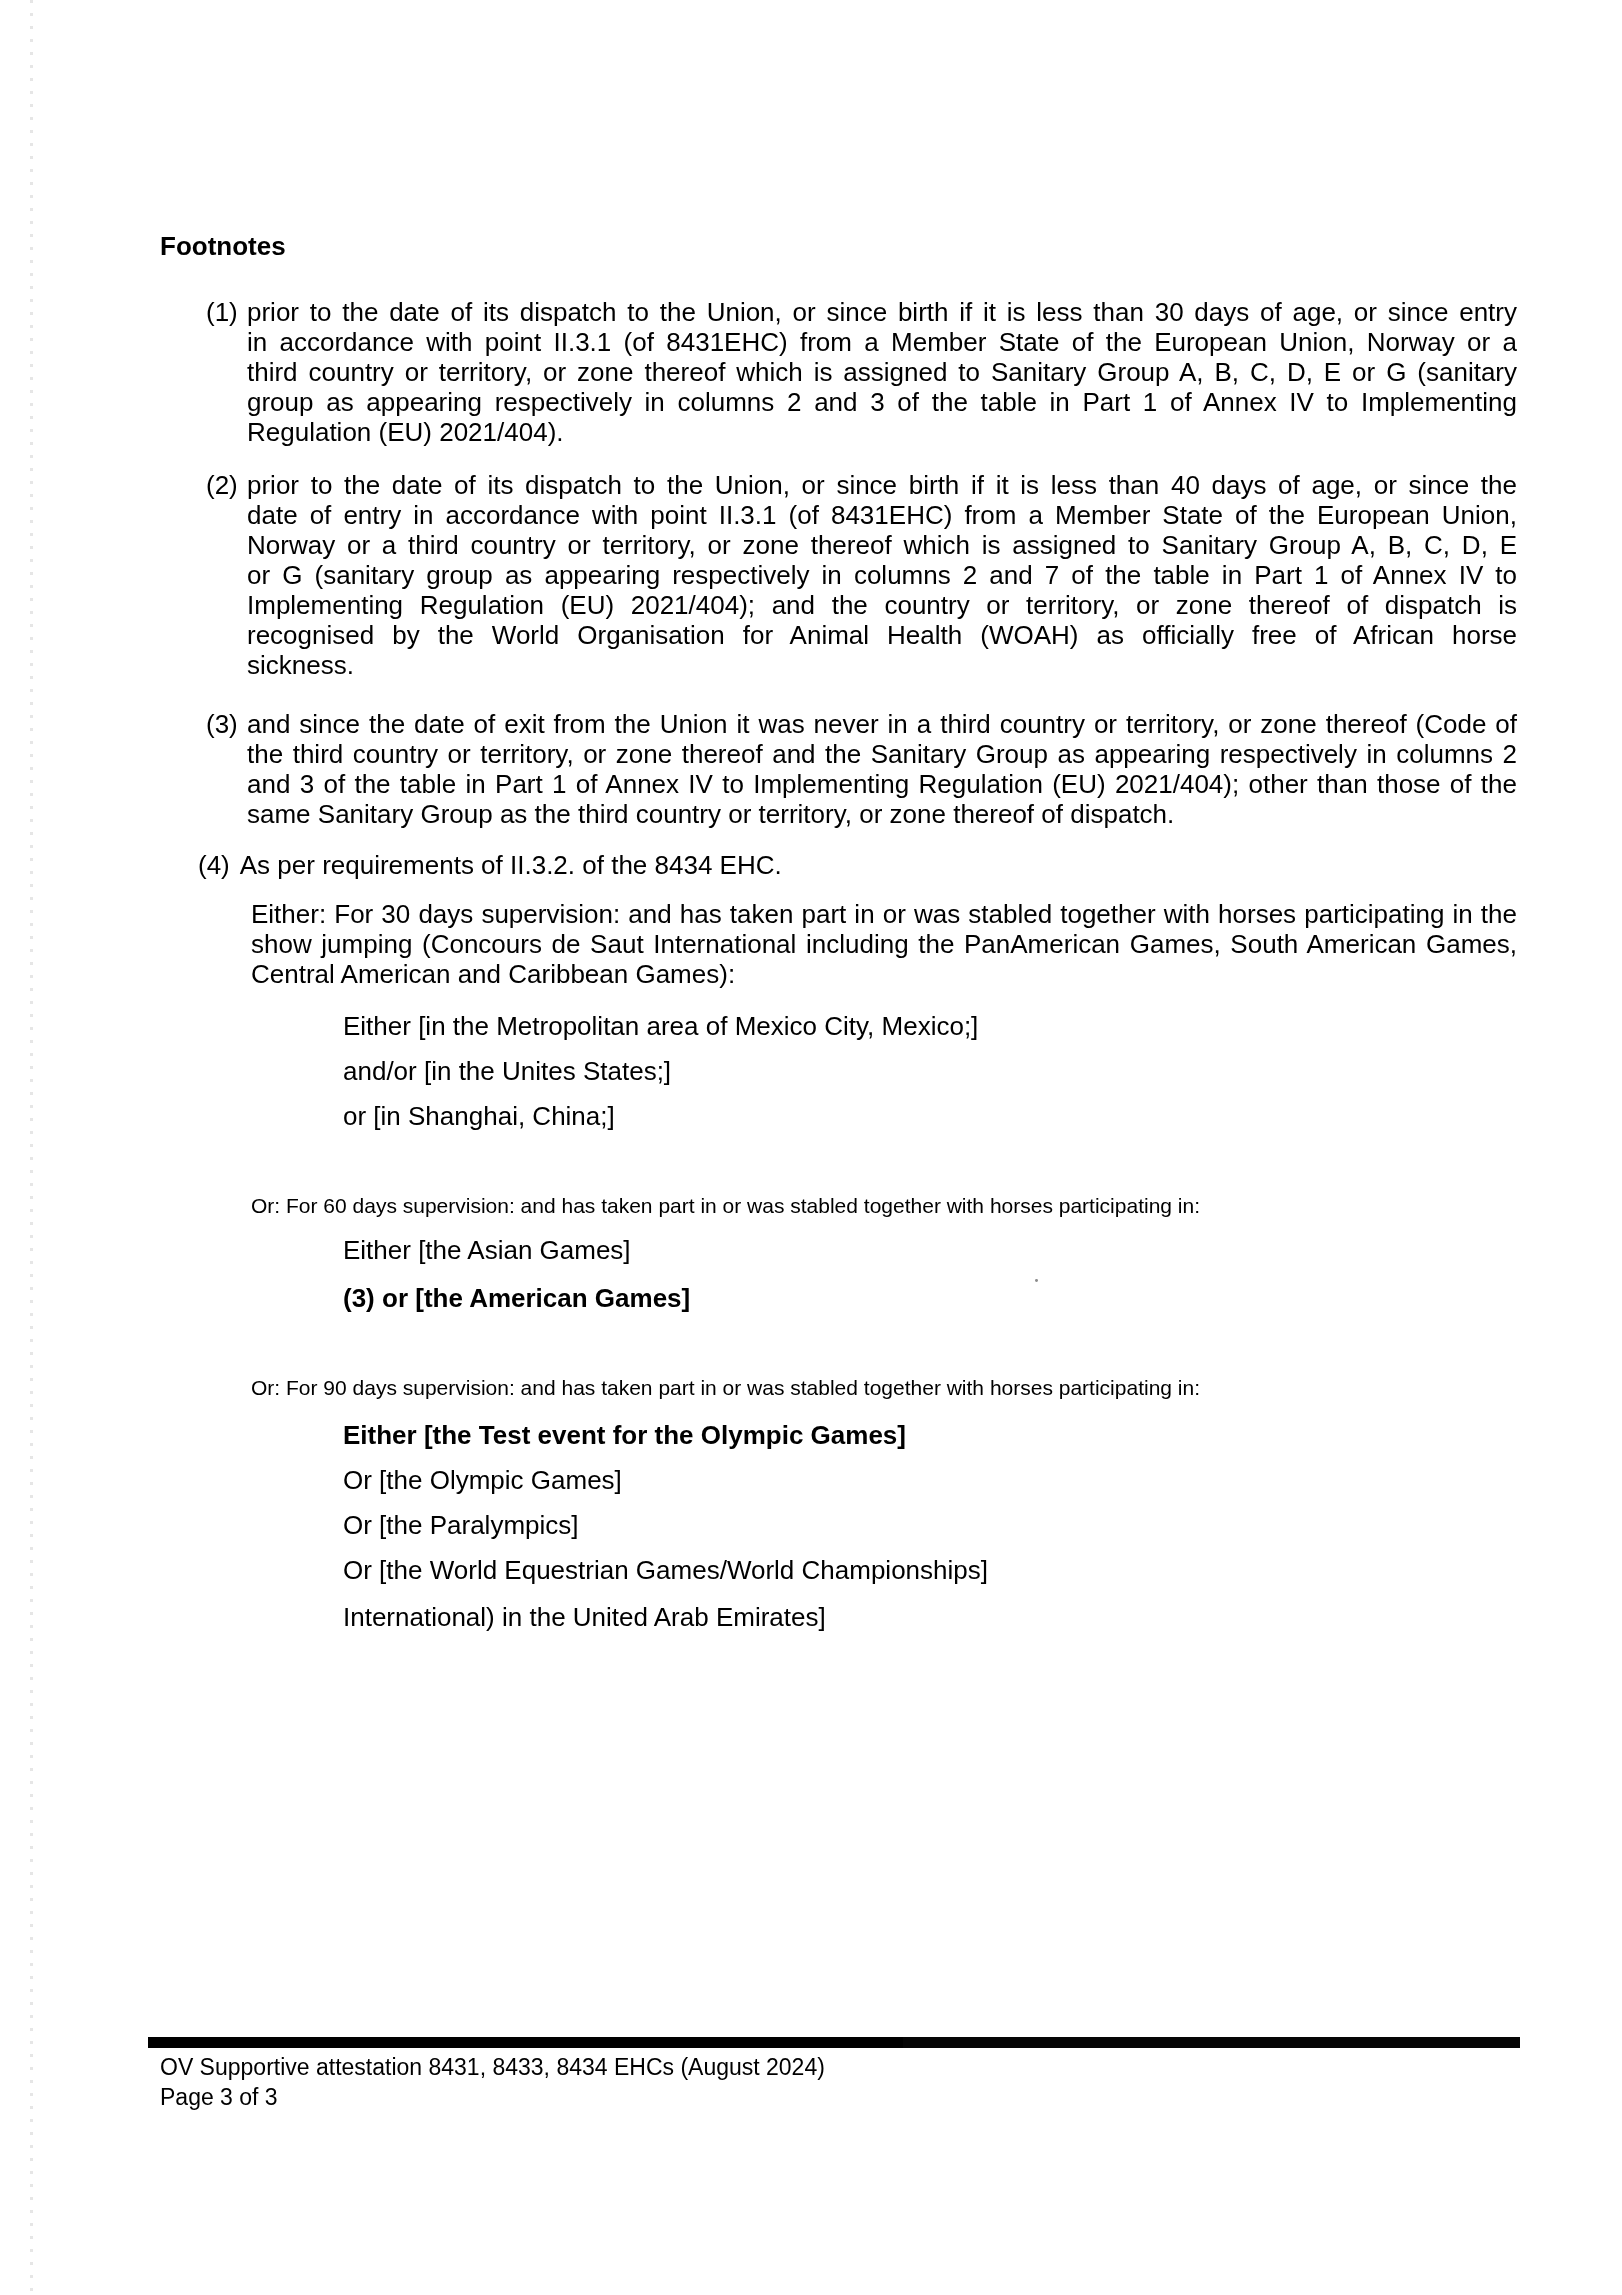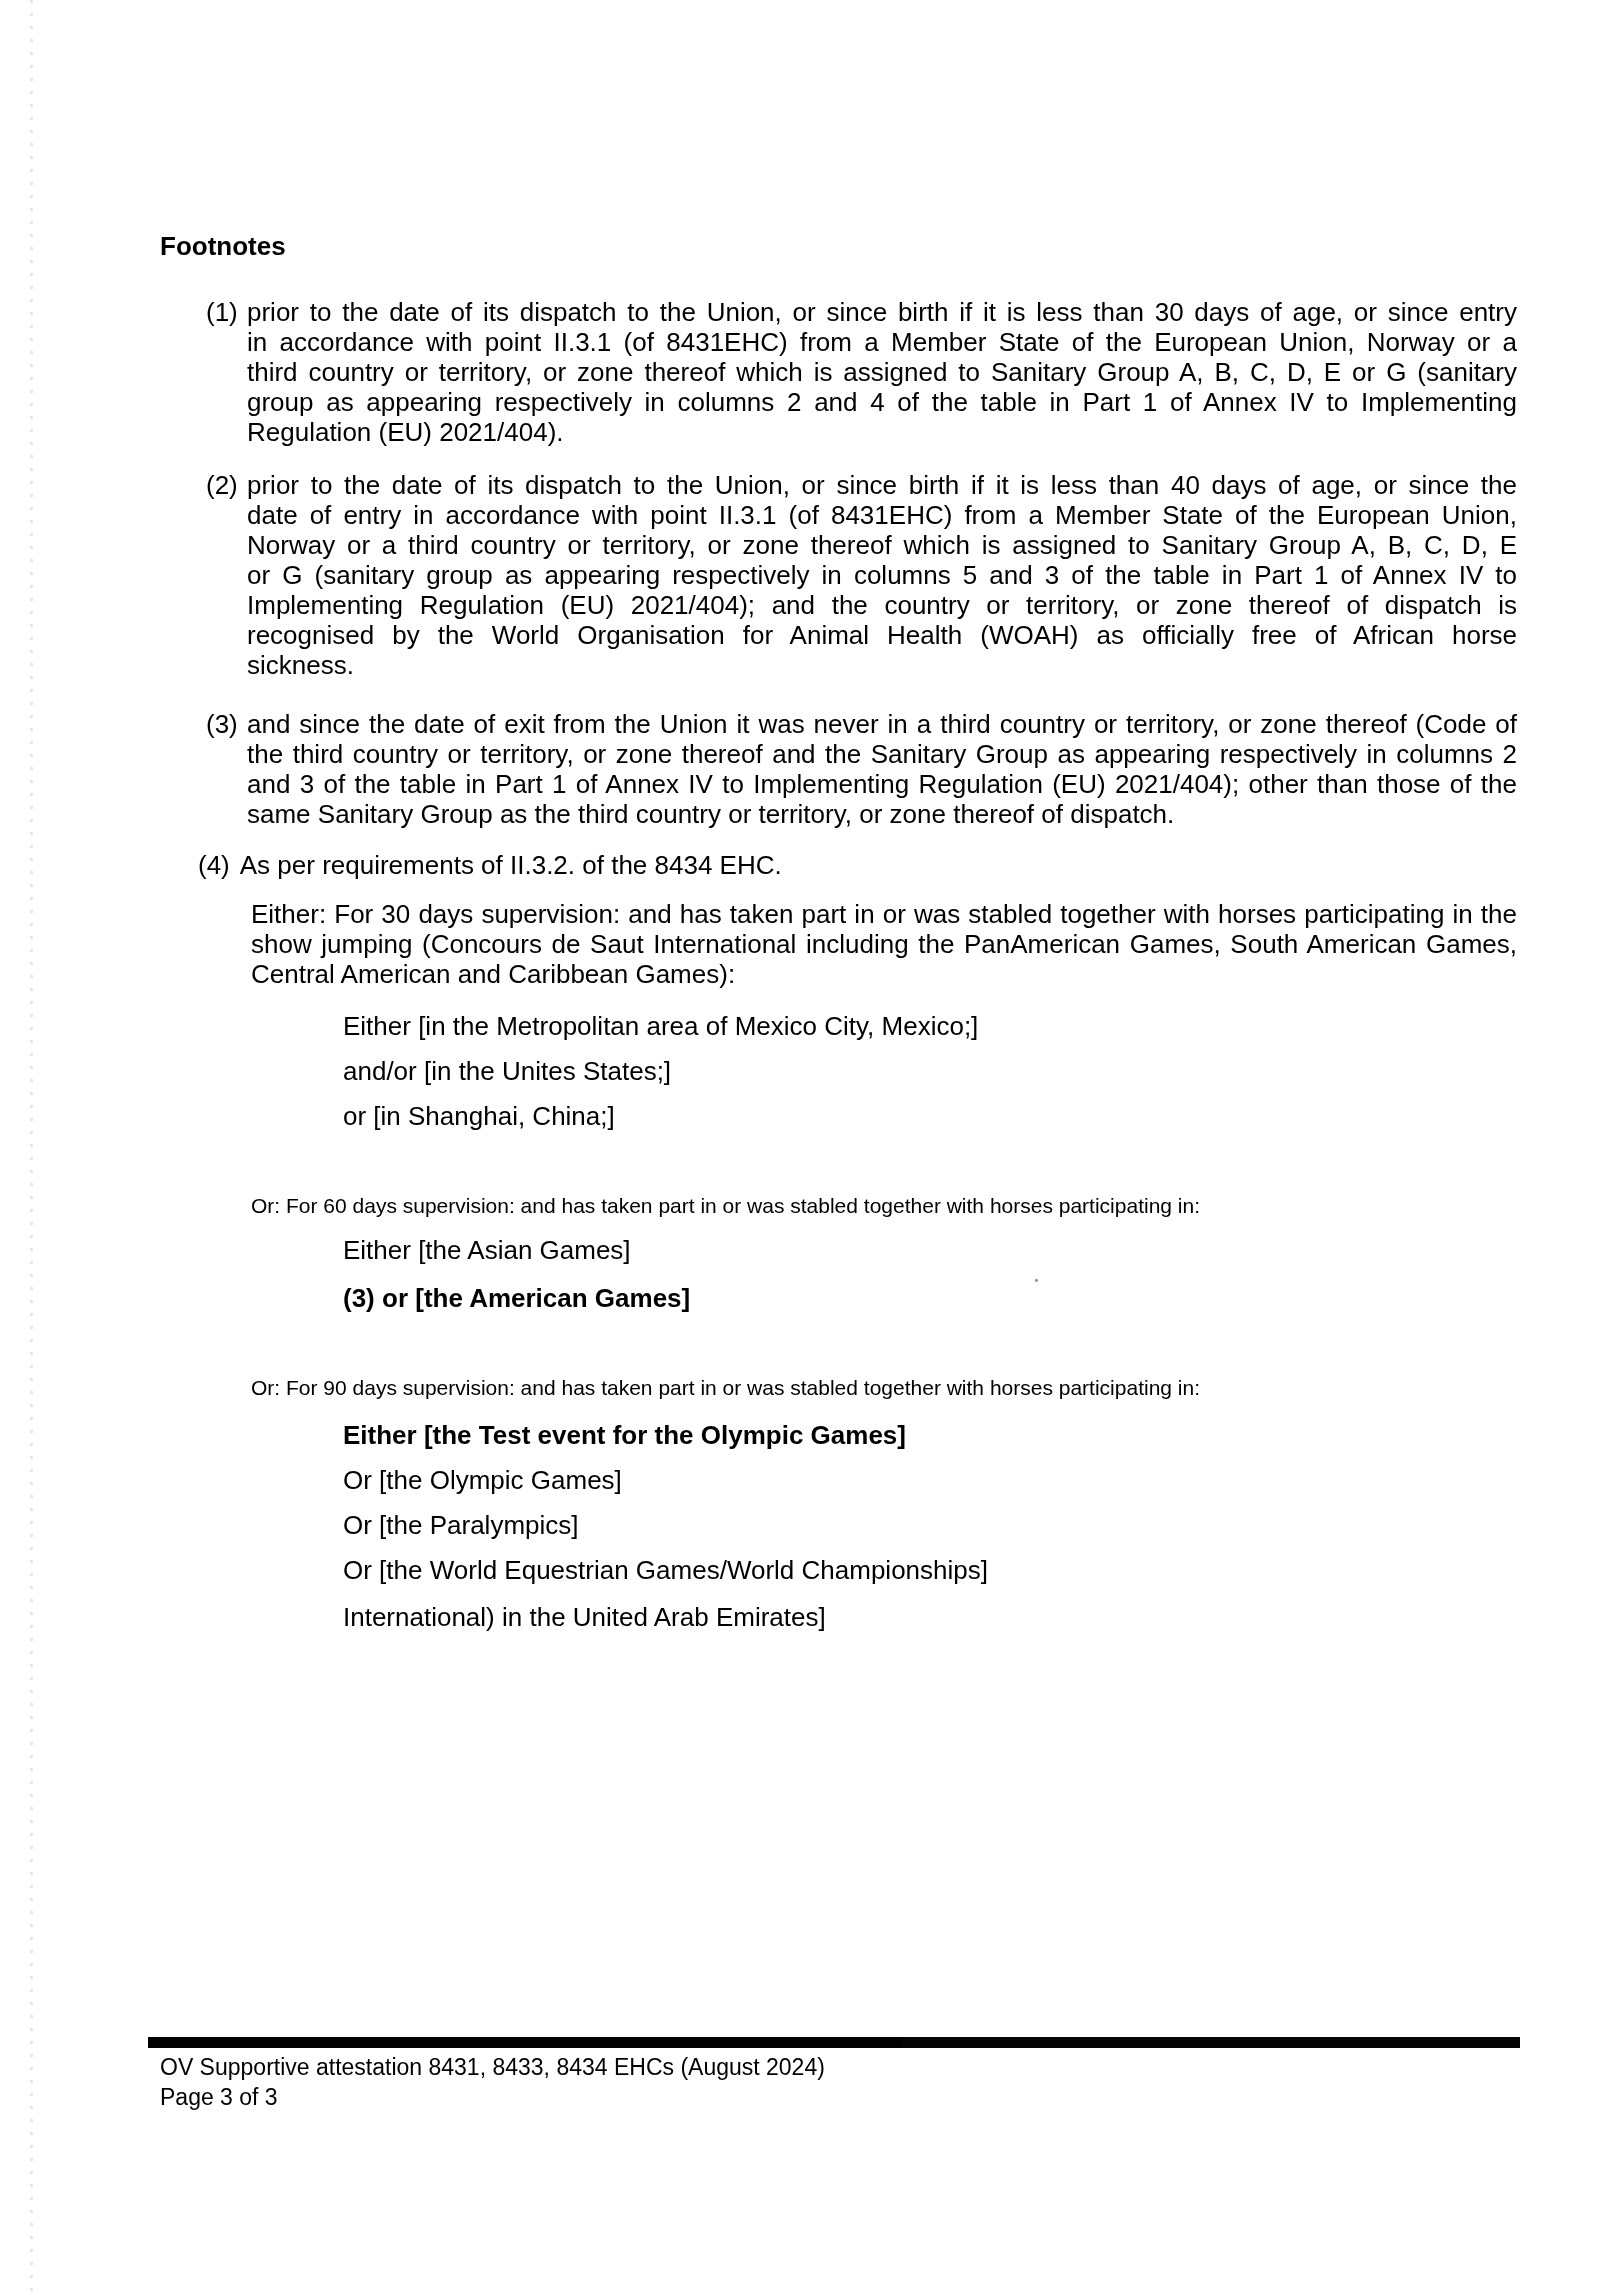--- a/index.html
+++ b/index.html
@@ -139,32 +139,32 @@
 <div class="page">
 
   <h1 class="title">Footnotes</h1>
 
   <div class="fnrow mt76">
     <span class="fnmark">(1)</span>
     <div class="fntext">
       <div class="jl">prior to the date of its dispatch to the Union, or since birth if it is less than 30 days of age, or since entry</div>
       <div class="jl">in accordance with point II.3.1 (of 8431EHC) from a Member State of the European Union, Norway or a</div>
       <div class="jl">third country or territory, or zone thereof which is assigned to Sanitary Group A, B, C, D, E or G (sanitary</div>
-      <div class="jl">group as appearing respectively in columns 2 and 4 of the table in Part 1 of Annex IV to Implementing</div>
+      <div class="jl">group as appearing respectively in columns 2 and 3 of the table in Part 1 of Annex IV to Implementing</div>
       <div class="jl jl-end">Regulation (EU) 2021/404).</div>
     </div>
   </div>
 
   <div class="fnrow mt51">
     <span class="fnmark">(2)</span>
     <div class="fntext">
       <div class="jl">prior to the date of its dispatch to the Union, or since birth if it is less than 40 days of age, or since the</div>
       <div class="jl">date of entry in accordance with point II.3.1 (of 8431EHC) from a Member State of the European Union,</div>
       <div class="jl">Norway or a third country or territory, or zone thereof which is assigned to Sanitary Group A, B, C, D, E</div>
-      <div class="jl">or G (sanitary group as appearing respectively in columns 5 and 3 of the table in Part 1 of Annex IV to</div>
+      <div class="jl">or G (sanitary group as appearing respectively in columns 2 and 7 of the table in Part 1 of Annex IV to</div>
       <div class="jl">Implementing Regulation (EU) 2021/404); and the country or territory, or zone thereof of dispatch is</div>
       <div class="jl">recognised by the World Organisation for Animal Health (WOAH) as officially free of African horse</div>
       <div class="jl jl-end">sickness.</div>
     </div>
   </div>
 
   <div class="fnrow mt64">
     <span class="fnmark">(3)</span>
     <div class="fntext">
       <div class="jl">and since the date of exit from the Union it was never in a third country or territory, or zone thereof (Code of</div>

